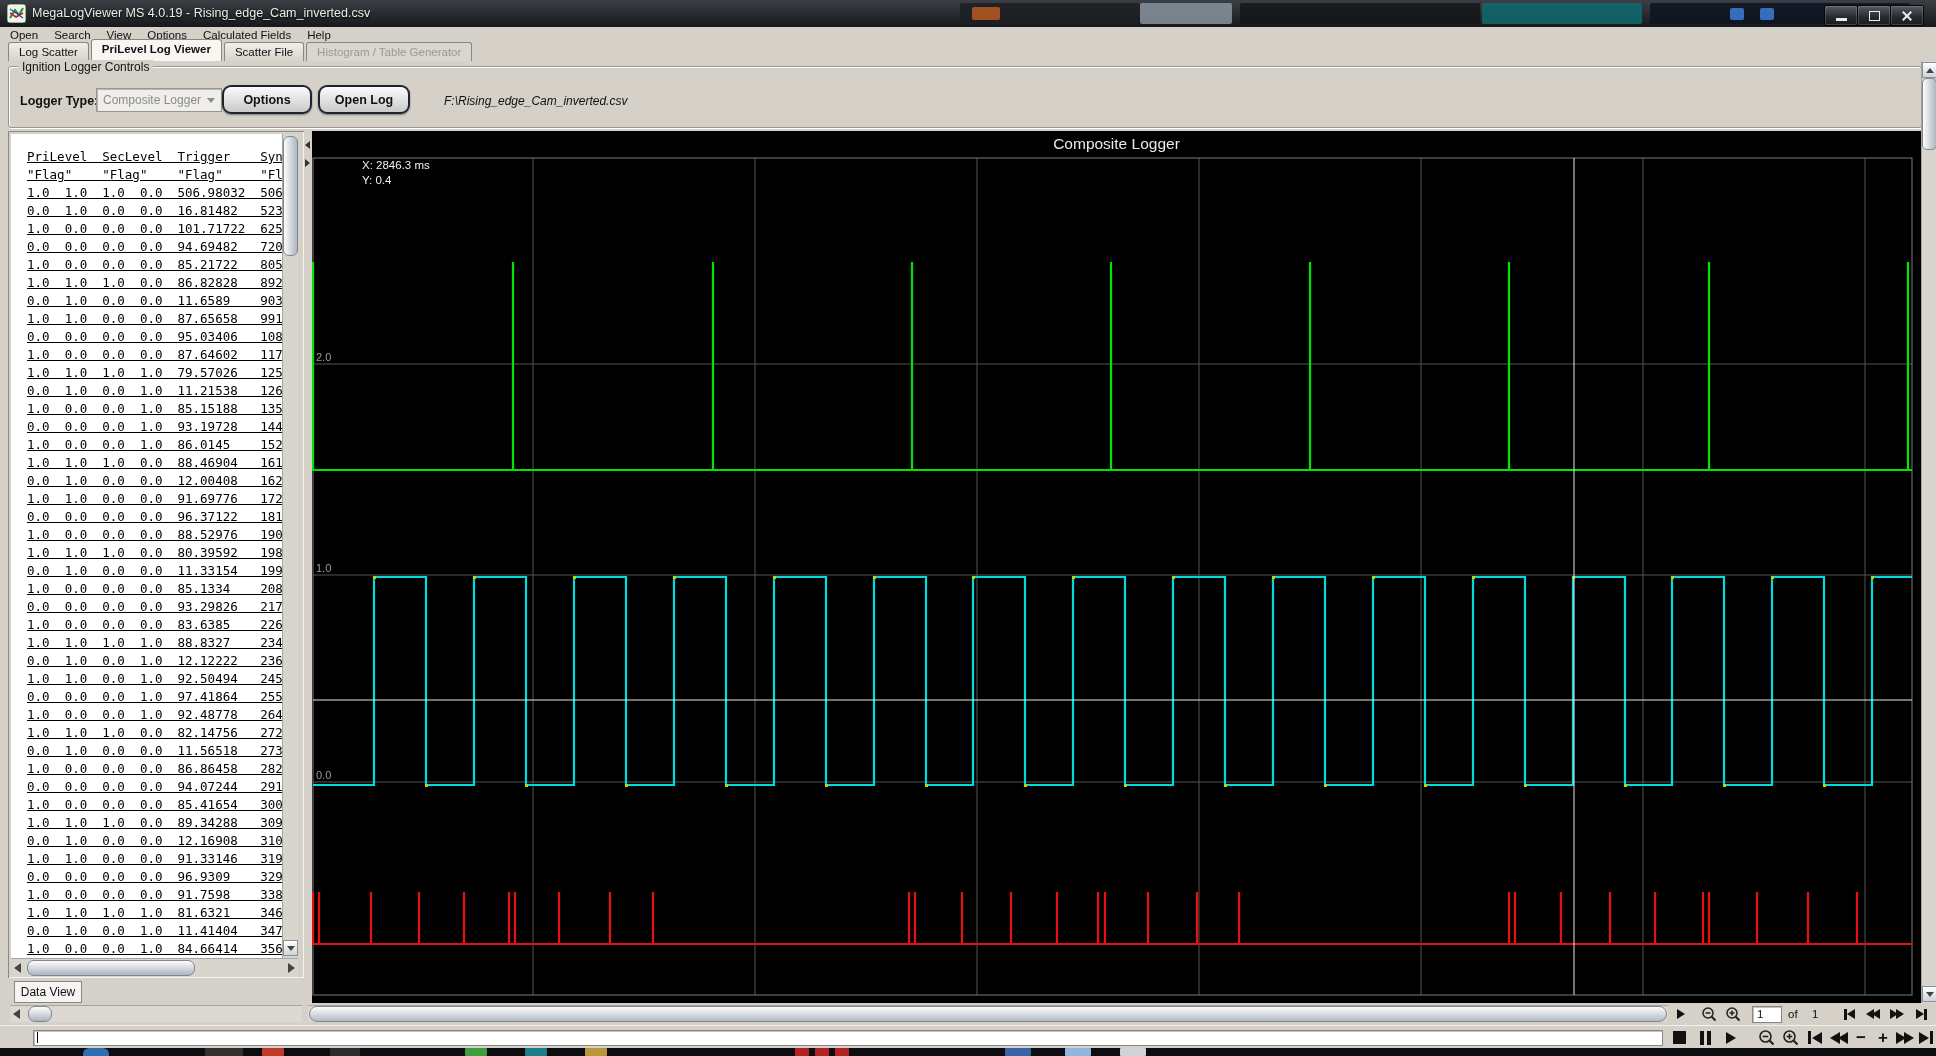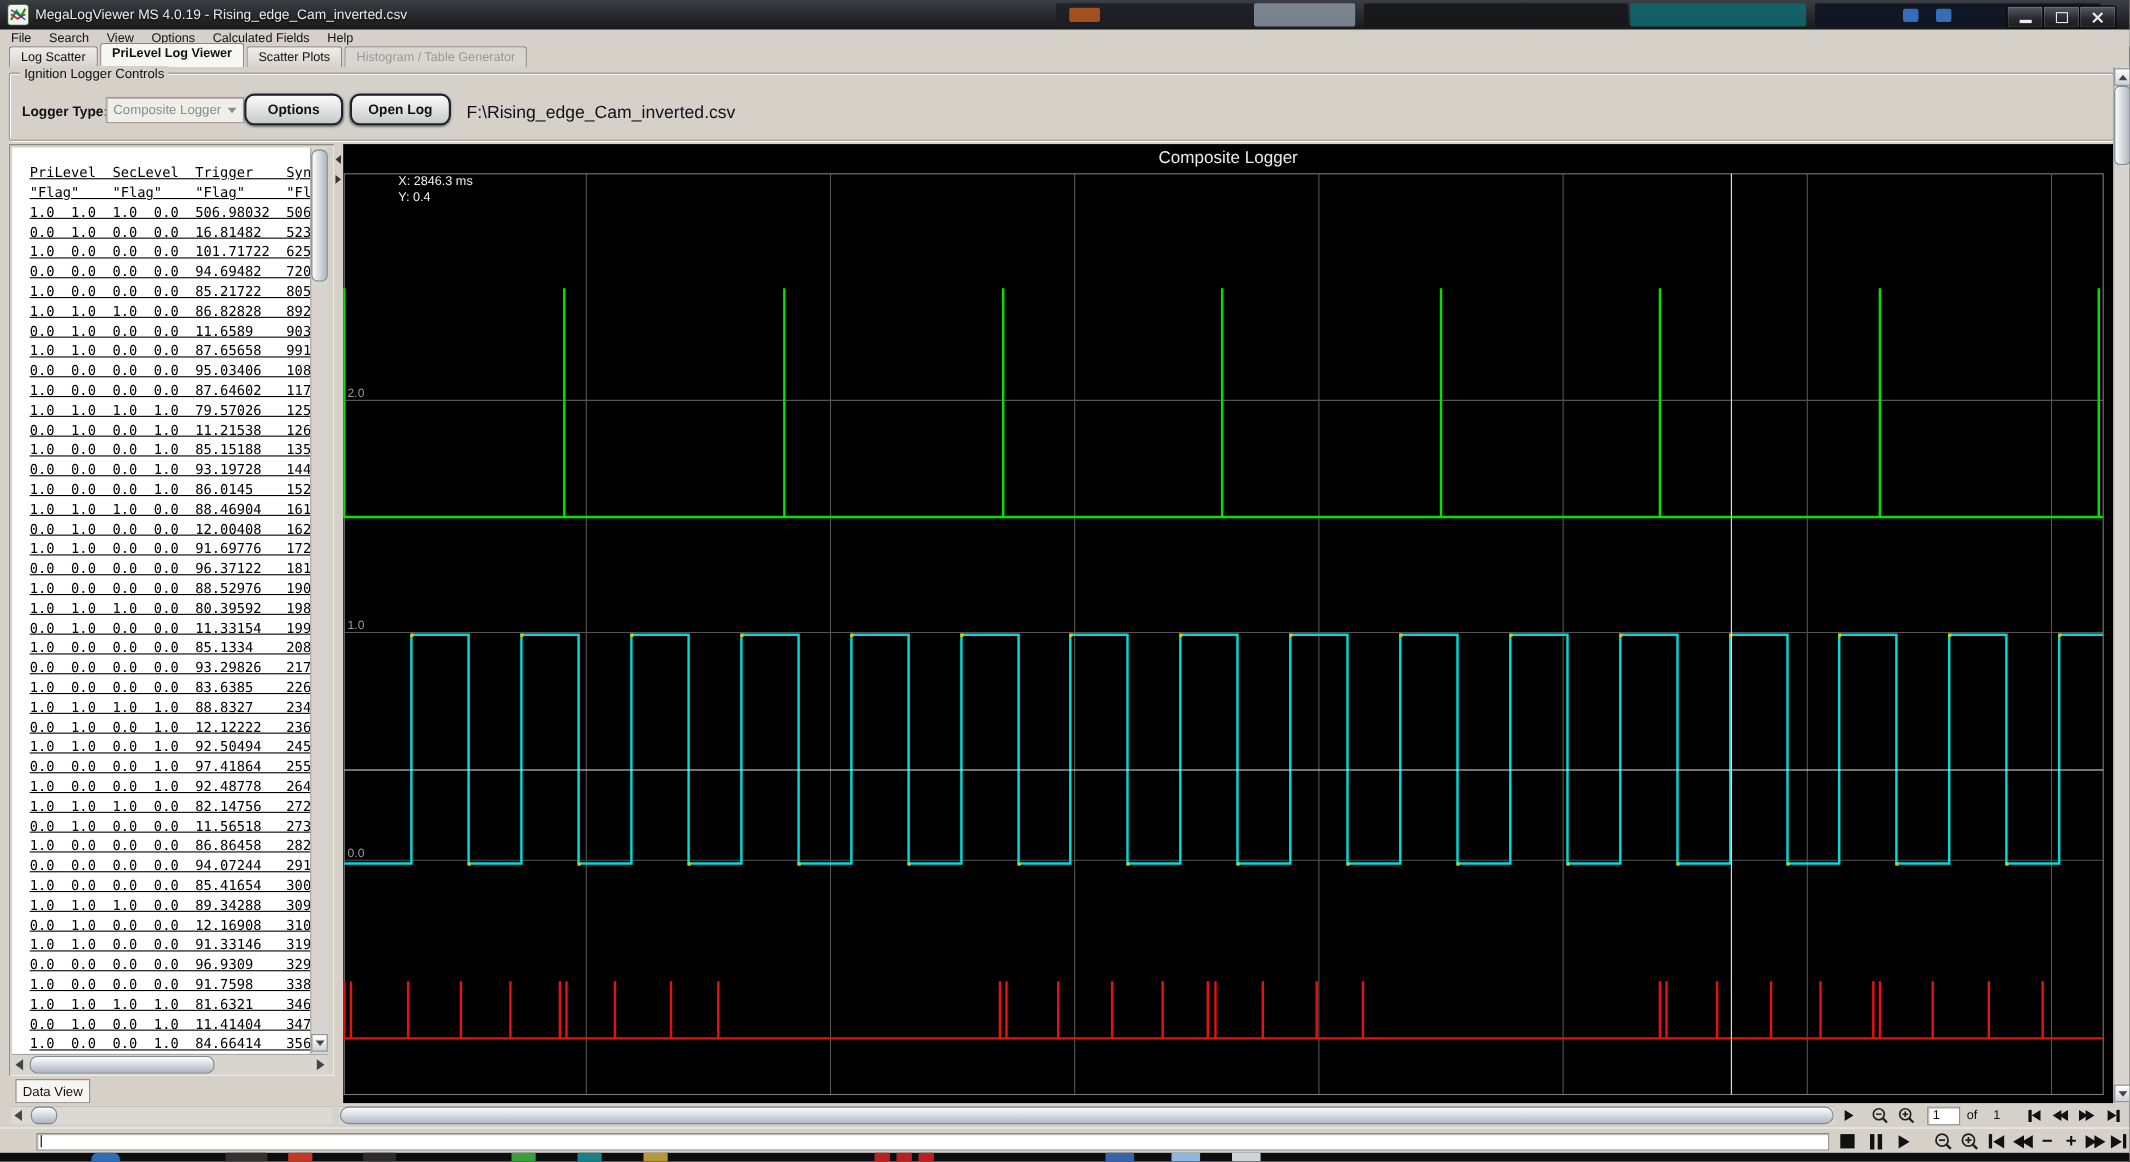--- a/index.html
+++ b/index.html
@@ -37,21 +37,21 @@
   #ltlabel{left:20px;top:94px;font-size:12.5px;font-weight:bold;}
   #ltselect{left:96px;top:88px;width:118px;height:22px;background:#efeeea;border:1px solid #9b978f;
             box-shadow:inset 1px 1px 0 #b9b5ad;display:flex;align-items:center;padding-left:6px;
             font-size:12px;color:#8c8c8c;}
   .ddarrow{position:absolute;right:6px;top:9px;width:0;height:0;border-left:4px solid transparent;
            border-right:4px solid transparent;border-top:5px solid #8c8c8c;}
   .cbtn{position:absolute;top:85px;height:25px;border:2px solid #1d2430;border-radius:9px;
         background:linear-gradient(#fbfbfb,#c9c9c9);box-shadow:0 1px 2px #777;
         display:flex;align-items:center;justify-content:center;font-size:12.5px;font-weight:bold;}
   #optionsBtn{left:222px;width:86px;} #openLogBtn{left:318px;width:88px;}
-  #filepath{left:424px;top:94px;font-size:16px;}
+  #filepath{left:444px;top:94px;font-size:12px;font-style:italic;}
 
   
   #tablePanel{left:8px;top:131px;width:296px;height:847px;background:#d5d1c9;
               box-shadow:inset 1px 1px 0 #8e8a83, inset -1px -1px 0 #f4f3ef;}
   #tablePre{position:absolute;left:3px;top:3px;width:270px;height:824px;margin:0;background:#ffffff;
             overflow:hidden;font-family:"DejaVu Sans Mono","Liberation Mono",monospace;
             font-size:12.5px;line-height:18px;padding:14px 0 0 16px;white-space:pre;color:#000;text-decoration:underline;}
   #vScroll{position:absolute;left:274px;top:3px;width:16px;height:824px;background:#d8d5ce;
            box-shadow:inset 1px 0 0 #a9a59d;}
   #vThumb{position:absolute;left:1px;top:2px;width:13px;height:118px;border:1px solid #7e8893;border-radius:6px;
@@ -152,31 +152,31 @@
     </div>
   <div class="wbtn" style="left:1890px;">
       <div class="xglyph">
         <div></div>
         <div></div>
       </div>
     </div>
 </div>
 
 <div class="abs" id="menubar">
-    <span>File</span>
+    <span>Open</span>
     <span>Search</span>
     <span>View</span>
     <span>Options</span>
     <span>Calculated Fields</span>
     <span>Help</span>
   </div>
 <div class="abs" id="tabbar">
     <div class="tab">Log Scatter</div>
     <div class="tab selected">PriLevel Log Viewer</div>
-    <div class="tab">Scatter Plots</div>
+    <div class="tab">Scatter File</div>
     <div class="tab disabled">Histogram / Table Generator</div>
   </div>
 
 <div class="abs" id="groupbox"></div>
 <div class="abs" id="grouplabel">Ignition Logger Controls</div>
 <div class="abs" id="ltlabel">Logger Type:</div>
 <div class="abs" id="ltselect">
   <span>Composite Logger</span>
   <span class="ddarrow"></span>
 </div>

